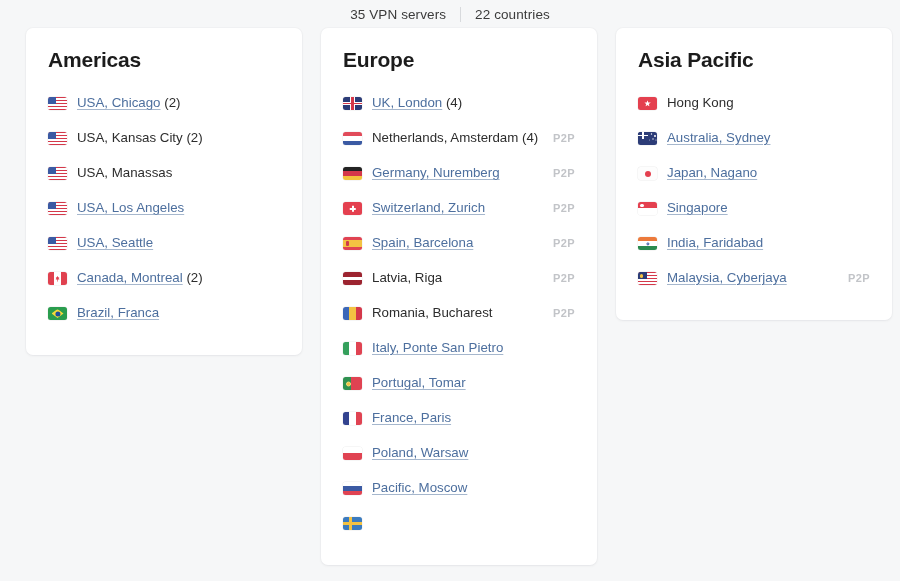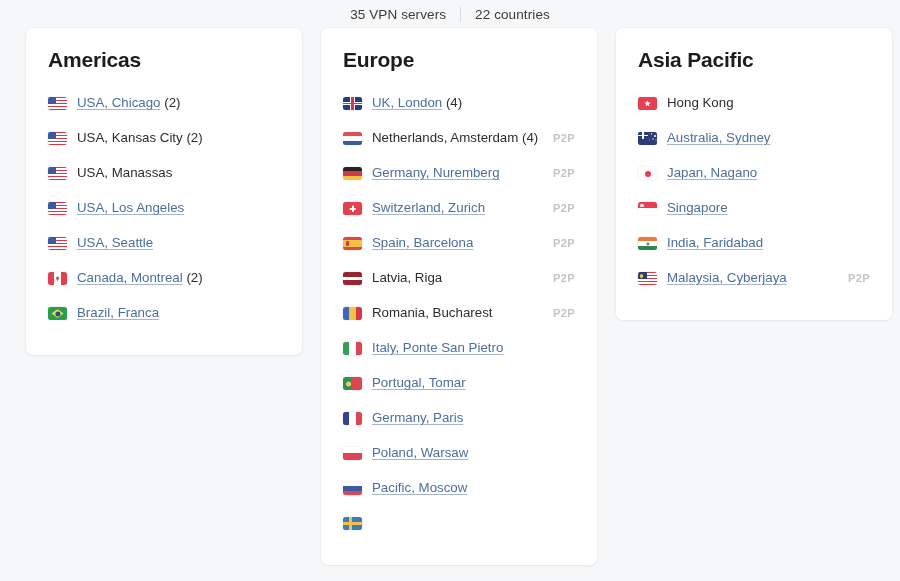--- a/index.html
+++ b/index.html
@@ -261,21 +261,21 @@
         <span class="srv-label"><a href="#">Italy, Ponte San Pietro</a></span>
         <span class="p2p empty">P2P</span>
       </div>
       <div class="srv-row">
         <span class="flag f-pt"></span>
         <span class="srv-label"><a href="#">Portugal, Tomar</a></span>
         <span class="p2p empty">P2P</span>
       </div>
       <div class="srv-row">
         <span class="flag f-fr"></span>
-        <span class="srv-label"><a href="#">Germany, Paris</a></span>
+        <span class="srv-label"><a href="#">France, Paris</a></span>
         <span class="p2p empty">P2P</span>
       </div>
       <div class="srv-row">
         <span class="flag f-pl"></span>
         <span class="srv-label"><a href="#">Poland, Warsaw</a></span>
         <span class="p2p empty">P2P</span>
       </div>
       <div class="srv-row">
         <span class="flag f-ru"></span>
         <span class="srv-label"><a href="#">Pacific, Moscow</a></span>

